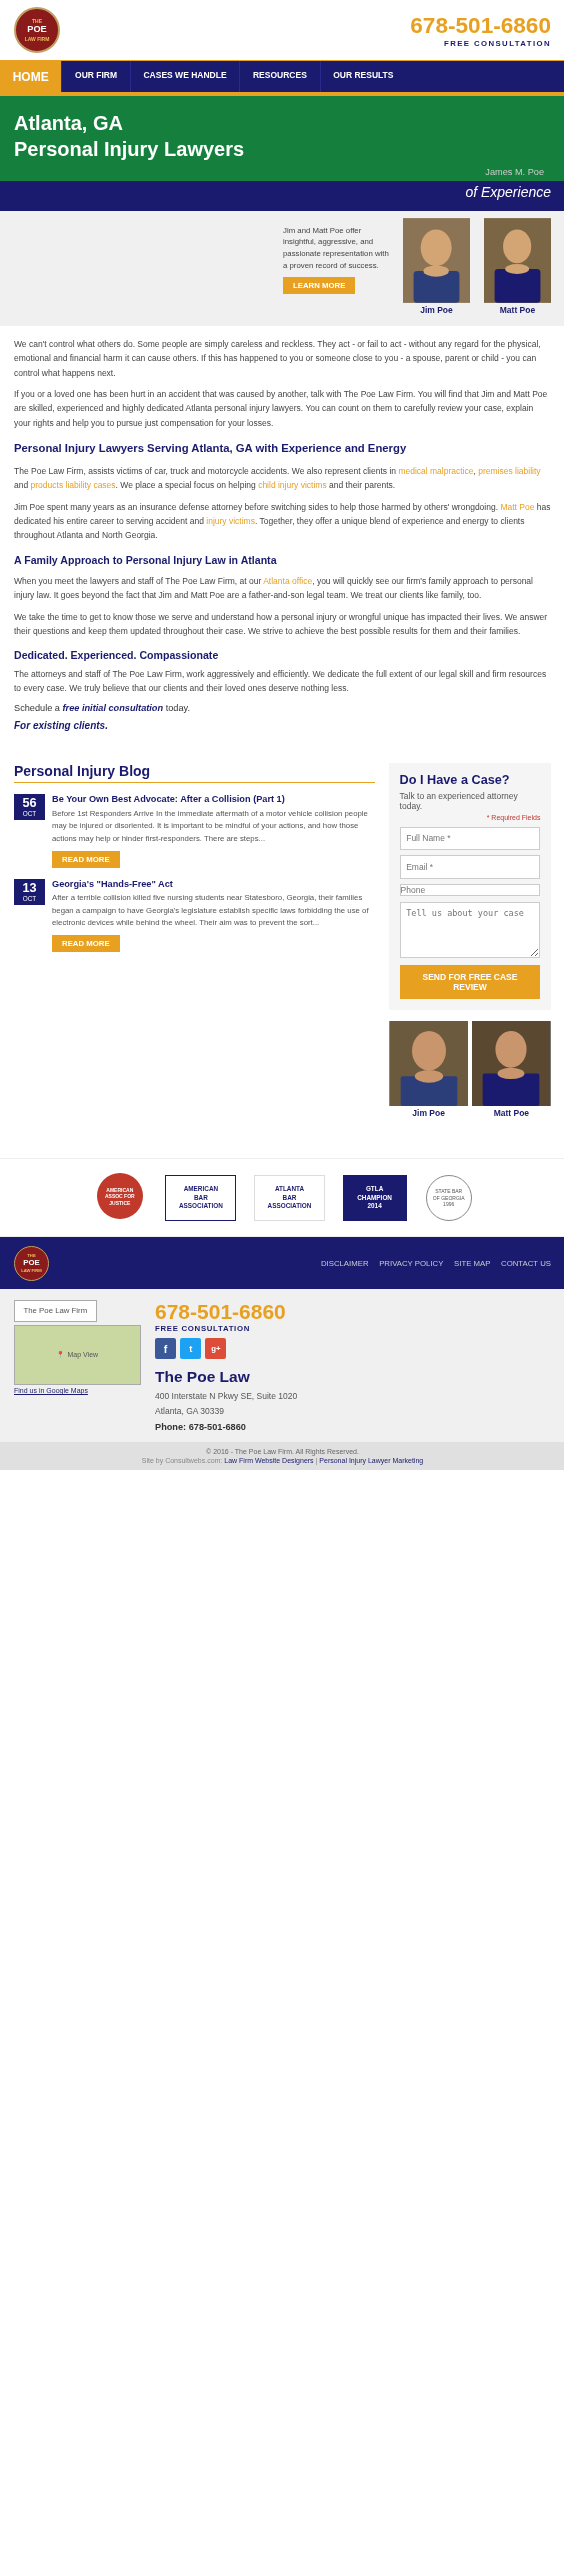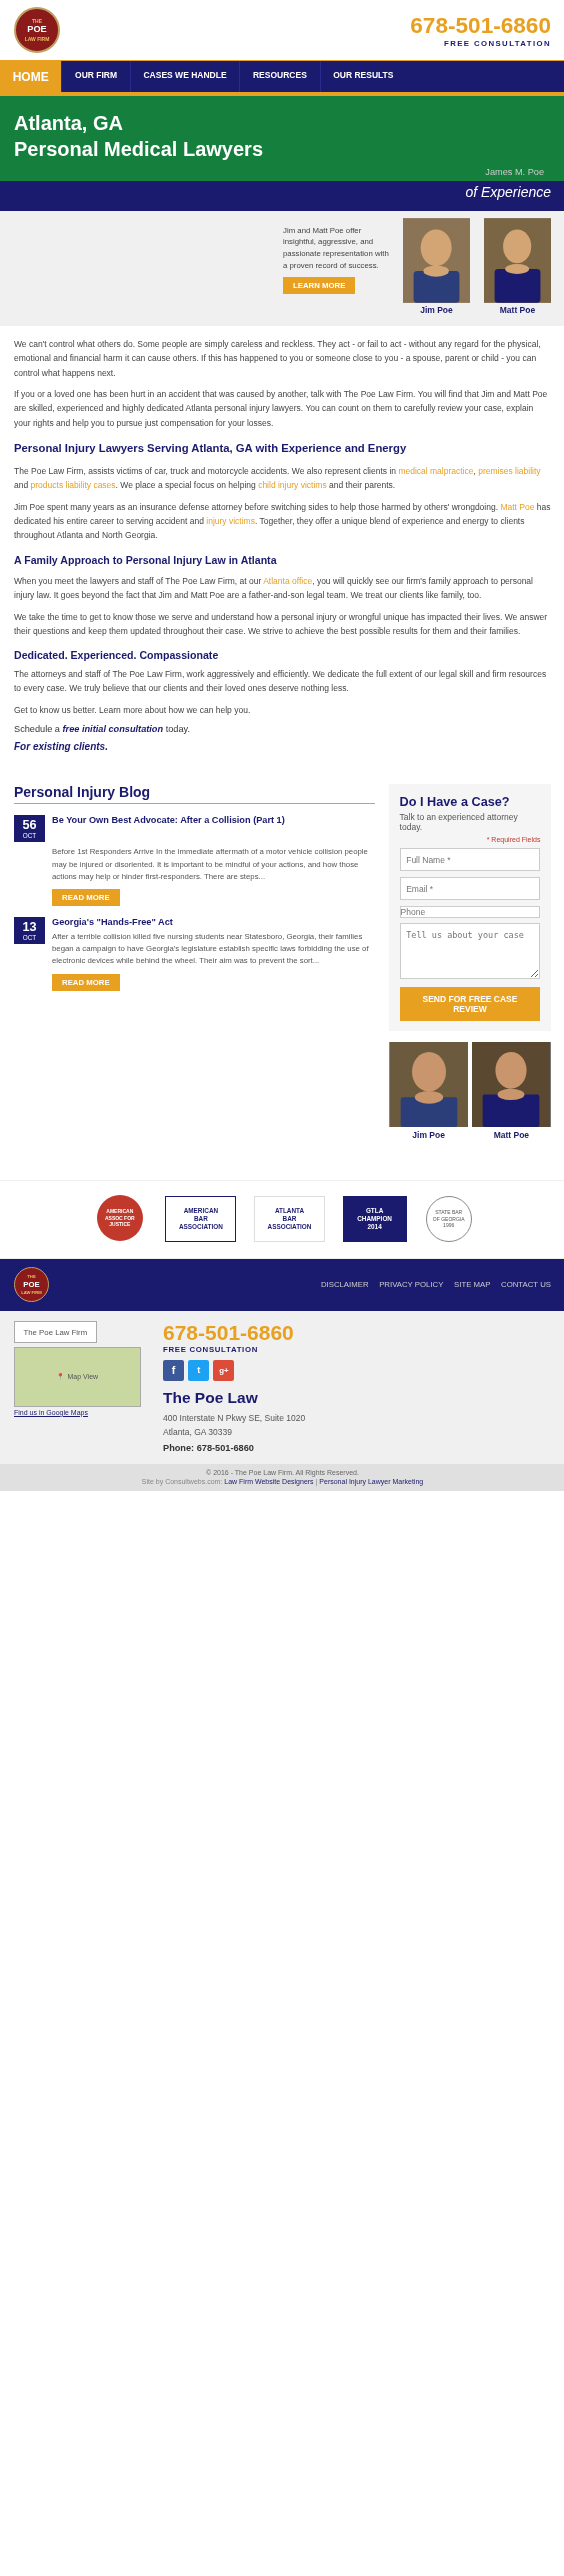--- a/index.html
+++ b/index.html
@@ -30,21 +30,21 @@
   <a href="#" style="color:#fff; text-decoration:none; padding:8.5px 12.7px; font-size:8.5px; font-weight:bold; border-right:0.7px solid #2a2a8e;">CASES WE HANDLE</a>
   <a href="#" style="color:#fff; text-decoration:none; padding:8.5px 12.7px; font-size:8.5px; font-weight:bold; border-right:0.7px solid #2a2a8e;">RESOURCES</a>
   <a href="#" style="color:#fff; text-decoration:none; padding:8.5px 12.7px; font-size:8.5px; font-weight:bold;">OUR RESULTS</a>
 </nav>
 
 <div style="background:#e8a020; height:3.5px;"></div>
 
 <div style="background:#15803d; color:#fff; padding:14px 14px 3.5px; position:relative;">
   <div style="font-size:20px; font-weight:bold; line-height:1.3;">
     <span>Atlanta, GA</span><br>
-    <span>Personal Medical Lawyers</span>
+    <span>Personal Injury Lawyers</span>
   </div>
   <div style="font-size:9.2px; color:#ccc; margin-top:5.6px; text-align:right; padding-right:7px;">James M. Poe</div>
 </div>
 
 <div style="background:#1a1a6e; color:#fff; text-align:right; padding:3.5px 14px 10.6px; font-size:14px; font-style:italic;">
   <span>of Experience</span>
 </div>
 
 <div style="background:#f0f0f0; display:flex; justify-content:flex-end; padding:7px 14px 10.6px; gap:14px; align-items:flex-start;">
   <div style="max-width:106px; font-size:7.8px; color:#444; line-height:1.5; margin-top:7px;">
@@ -91,40 +91,39 @@
   </p>
 
   <h2 style="color:#1a1a6e; font-size:10.6px; font-weight:bold; margin:10.6px 0 5.6px; line-height:1.4;">A Family Approach to Personal Injury Law in Atlanta</h2>
   <p style="font-size:8.5px; line-height:1.7; color:#444; margin-bottom:7px;">
     When you meet the lawyers and staff of The Poe Law Firm, at our <a href="#" style="color:#e8a020; text-decoration:none;">Atlanta office</a>, you will quickly see our firm's family approach to personal injury law. It goes beyond the fact that Jim and Matt Poe are a father-and-son legal team. We treat our clients like family, too.
   </p>
   <p style="font-size:8.5px; line-height:1.7; color:#444; margin-bottom:7px;">We take the time to get to know those we serve and understand how a personal injury or wrongful unique has impacted their lives. We answer their questions and keep them updated throughout their case. We strive to achieve the best possible results for them and their families.</p>
 
   <h2 style="color:#1a1a6e; font-size:10.6px; font-weight:bold; margin:10.6px 0 5.6px;">Dedicated. Experienced. Compassionate</h2>
   <p style="font-size:8.5px; line-height:1.7; color:#444; margin-bottom:7px;">The attorneys and staff of The Poe Law Firm, work aggressively and efficiently. We dedicate the full extent of our legal skill and firm resources to every case. We truly believe that our clients and their loved ones deserve nothing less.</p>
-  <p style="font-size:8.5px; line-height:1.7; color:#444; margin-bottom:7px;">Get to know us better. Learn more about how we can help you.</p>
 
   <p style="font-size:9.2px; margin:7px 0;">
     Schedule a <a href="#" style="color:#1a1a6e; font-style:italic; font-weight:bold; text-decoration:none;">free initial consultation</a> today.
   </p>
   <p style="color:#1a1a6e; font-size:10px; font-style:italic; font-weight:bold; margin-top:5.6px; margin-bottom:10.6px;">For existing clients.</p>
 </div>
 
 <div style="display:flex; gap:14px; padding:10.6px 14px; align-items:flex-start;">
 
   <div style="flex:1;">
     <h2 style="font-size:14px; font-weight:bold; color:#1a1a6e; margin-bottom:10.6px; border-bottom:1.4px solid #e8a020; padding-bottom:3.5px;">Personal Injury Blog</h2>
 
     <div style="display:flex; gap:7px; margin-bottom:10.6px;">
       <div style="background:#1a1a6e; color:#fff; text-align:center; padding:2.8px 7px; min-width:31px; height:fit-content;">
         <div style="font-size:12.7px; font-weight:bold;">56</div>
         <div style="font-size:6.4px;">OCT</div>
       </div>
       <div>
-        <h3 style="font-size:9.2px; font-weight:bold; color:#1a1a6e; margin-bottom:21px;"><a href="#" style="color:#1a1a6e; text-decoration:none;">Be Your Own Best Advocate: After a Collision (Part 1)</a></h3>
+        <h3 style="font-size:9.2px; font-weight:bold; color:#1a1a6e; margin-bottom:4px;"><a href="#" style="color:#1a1a6e; text-decoration:none;">Be Your Own Best Advocate: After a Collision (Part 1)</a></h3>
         <p style="font-size:7.8px; color:#555; line-height:1.6;">Before 1st Responders Arrive In the immediate aftermath of a motor vehicle collision people may be injured or disoriented. It is important to be mindful of your actions, and how those actions may help or hinder first-responders. There are steps...</p>
         <button style="background:#e8a020; color:#fff; border:none; padding:4.2px 10px; font-size:7.8px; font-weight:bold; cursor:pointer; margin-top:5.6px;">READ MORE</button>
       </div>
     </div>
 
     <div style="display:flex; gap:7px; margin-bottom:10.6px;">
       <div style="background:#1a1a6e; color:#fff; text-align:center; padding:2.8px 7px; min-width:31px; height:fit-content;">
         <div style="font-size:12.7px; font-weight:bold;">13</div>
         <div style="font-size:6.4px;">OCT</div>
       </div>
@@ -214,21 +213,21 @@
     </div>
   </div>
   <div style="display:flex; gap:10.6px; margin-left:auto;">
     <a href="#" style="color:#ccc; text-decoration:none; font-size:7.8px;">DISCLAIMER</a>
     <a href="#" style="color:#ccc; text-decoration:none; font-size:7.8px;">PRIVACY POLICY</a>
     <a href="#" style="color:#ccc; text-decoration:none; font-size:7.8px;">SITE MAP</a>
     <a href="#" style="color:#ccc; text-decoration:none; font-size:7.8px;">CONTACT US</a>
   </div>
 </div>
 
-<div style="background:#f0f0f0; padding:10.6px 14px; display:flex; gap:22px; align-items:flex-start;">
+<div style="background:#f0f0f0; padding:10.6px 14px; display:flex; gap:14px; align-items:flex-start;">
 
   <div style="flex:0 0 127px;">
     <div style="border:0.7px solid #aaa; padding:5.6px 8.5px; background:#fff; font-size:7.8px; color:#555; margin-bottom:3.5px; display:inline-block;">
       The Poe Law Firm
     </div>
     <div style="background:#c8d8a0; height:60px; display:flex; align-items:center; justify-content:center; font-size:7px; color:#555; border:0.7px solid #aaa;">
       <span>📍 Map View</span>
     </div>
     <a href="#" style="font-size:7px; color:#1a1a6e; text-decoration:underline;">Find us in Google Maps</a>
   </div>

